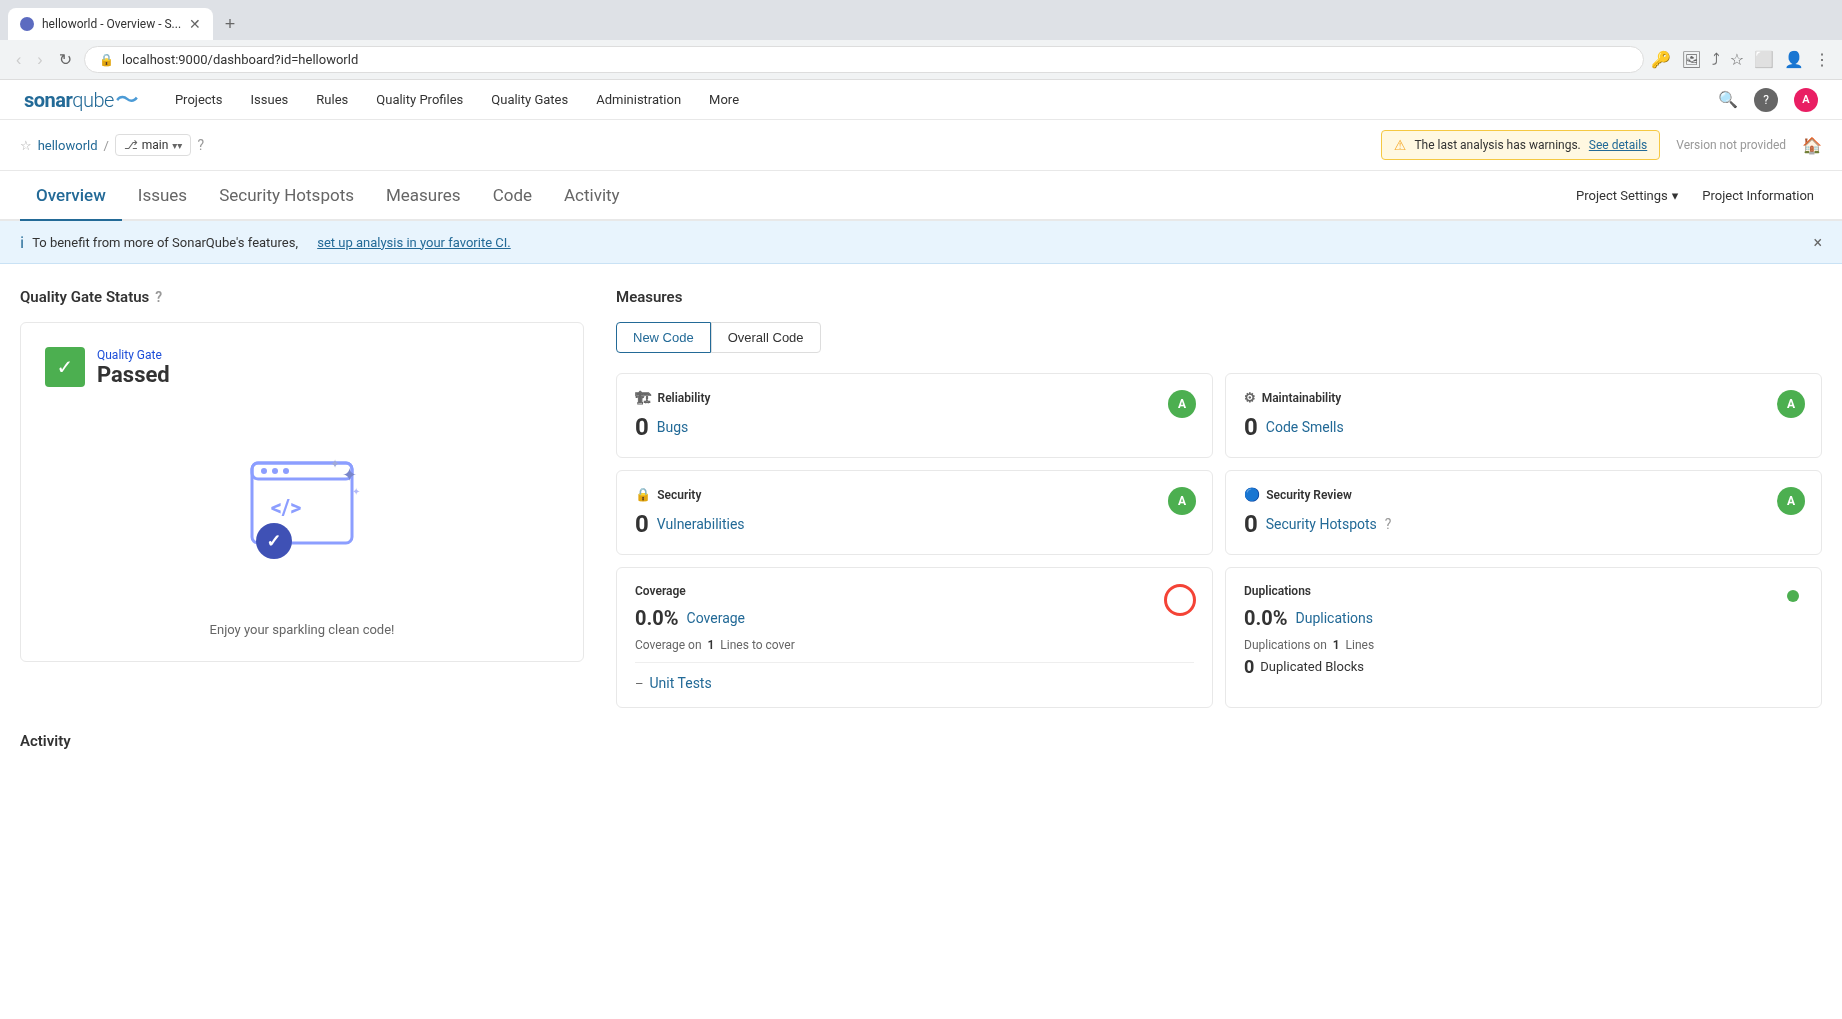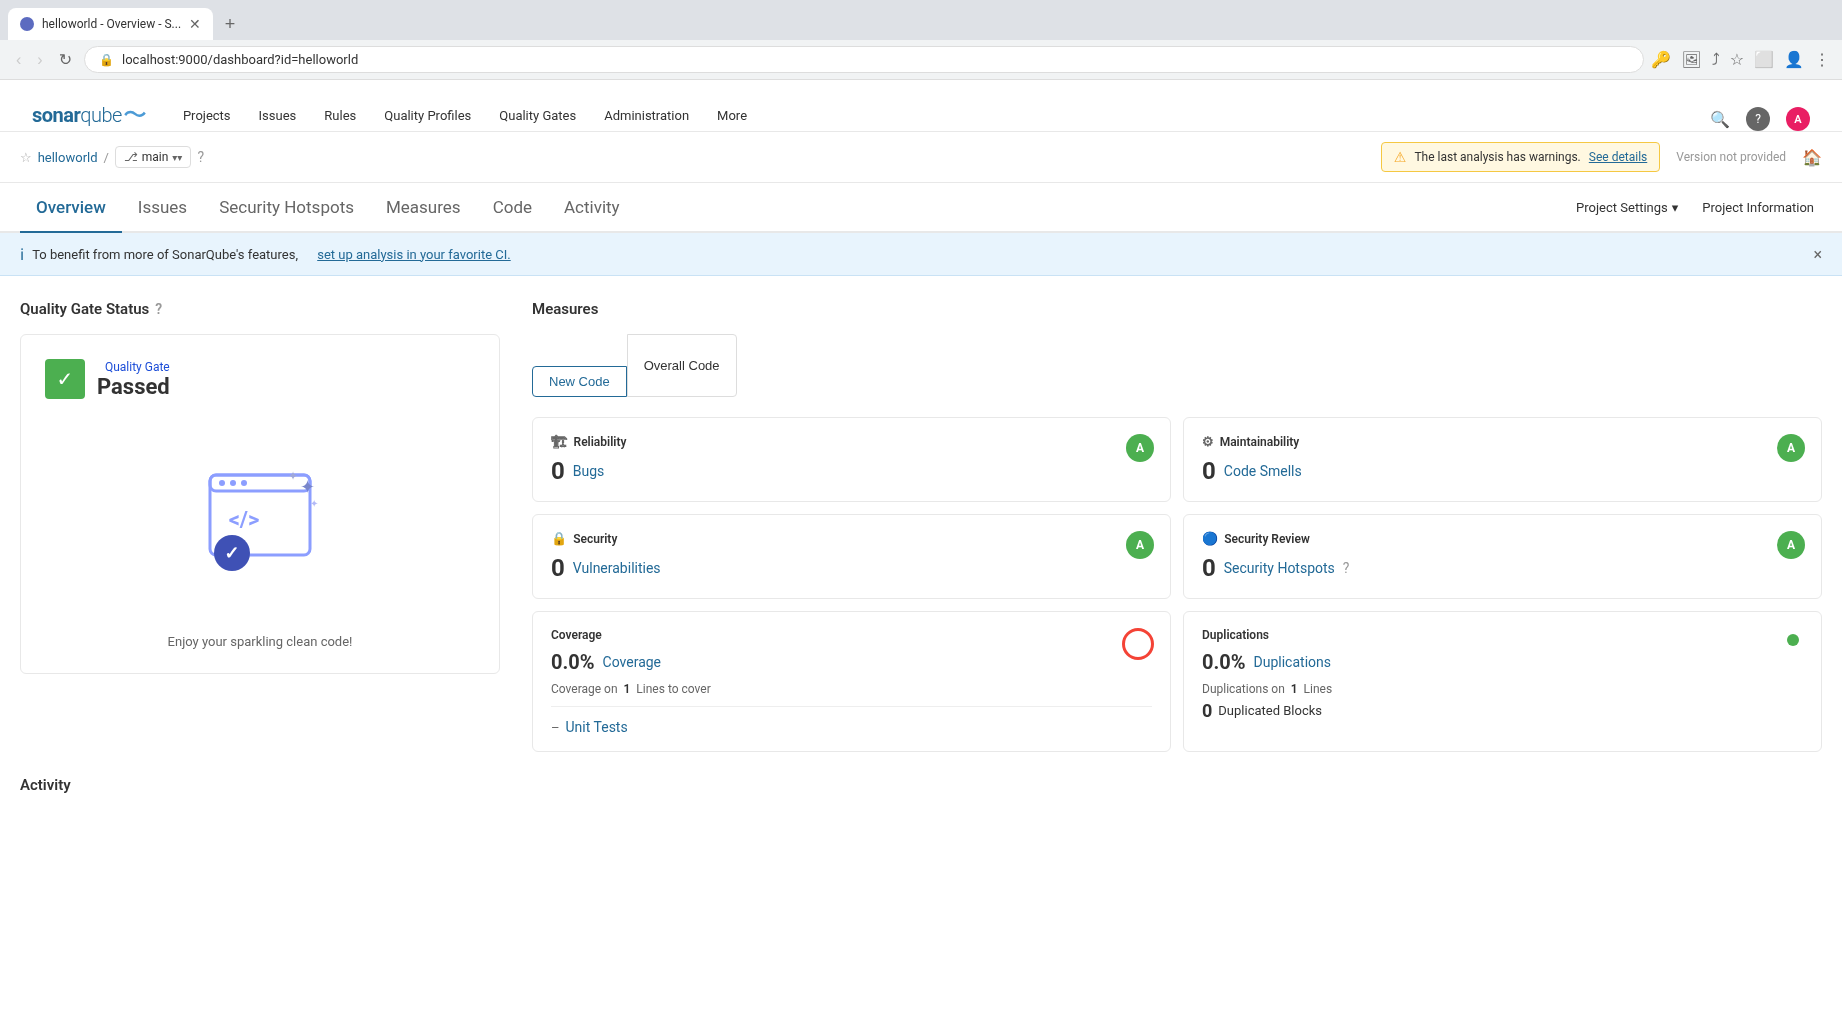--- a/index.html
+++ b/index.html
@@ -14,21 +14,21 @@
     .tab-close { color: #666; cursor: pointer; font-size: 14px; }
     .tab-new { background: none; border: none; font-size: 18px; color: #666; cursor: pointer; padding: 4px 8px; }
     .address-bar { display: flex; align-items: center; padding: 6px 12px; gap: 8px; background: #f1f3f4; }
     .nav-btn { background: none; border: none; cursor: pointer; color: #666; font-size: 16px; padding: 4px; }
     .nav-btn:disabled { color: #ccc; }
     .url-box { flex: 1; display: flex; align-items: center; background: #fff; border: 1px solid #ddd; border-radius: 20px; padding: 5px 14px; gap: 8px; font-size: 13px; color: #333; }
     .url-icon { color: #666; font-size: 12px; }
     .browser-actions { display: flex; align-items: center; gap: 10px; color: #666; font-size: 16px; }
 
     
-    .app-header { display: flex; align-items: flex-end; padding: 0 32px; height: 52px; border-bottom: 1px solid #e8e8e8; background: #fff; }
+    .app-header { display: flex; align-items: center; padding: 0 24px; height: 40px; border-bottom: 1px solid #e8e8e8; background: #fff; }
     .logo { display: flex; align-items: center; margin-right: 24px; }
     .logo-text { font-size: 20px; font-weight: 700; color: #236a97; letter-spacing: -0.5px; }
     .logo-wave { color: #4c9bd6; font-size: 24px; }
     .nav-links { display: flex; align-items: center; gap: 4px; flex: 1; }
     .nav-link { padding: 8px 12px; font-size: 13px; color: #333; cursor: pointer; border-radius: 4px; }
     .header-right { display: flex; align-items: center; gap: 16px; }
     .search-icon { color: #666; cursor: pointer; font-size: 16px; }
     .help-btn { width: 24px; height: 24px; border-radius: 50%; background: #666; color: #fff; display: flex; align-items: center; justify-content: center; font-size: 12px; cursor: pointer; }
     .user-btn { width: 24px; height: 24px; border-radius: 50%; background: #e91e63; color: #fff; display: flex; align-items: center; justify-content: center; font-size: 11px; font-weight: 600; cursor: pointer; }
 
@@ -60,38 +60,38 @@
     
     .info-banner { display: flex; align-items: center; padding: 10px 20px; background: #e8f4fd; border-bottom: 1px solid #c9e2f5; font-size: 13px; color: #333; gap: 8px; }
     .info-banner-icon { color: #236a97; font-size: 16px; }
     .info-banner-link { color: #236a97; text-decoration: underline; cursor: pointer; }
     .info-banner-close { margin-left: auto; color: #666; cursor: pointer; font-size: 16px; }
 
     
     .main-content { padding: 24px 20px; display: flex; gap: 32px; flex-wrap: wrap; }
 
     
-    .quality-gate-panel { width: 480px; text-align: right; }
+    .quality-gate-panel { width: 564px; }
     .section-title { font-size: 15px; font-weight: 600; color: #333; margin-bottom: 16px; display: flex; align-items: center; gap: 6px; }
     .question-icon { color: #999; font-size: 14px; cursor: pointer; }
     .qg-card { border: 1px solid #e8e8e8; border-radius: 6px; padding: 24px; display: flex; flex-direction: column; align-items: center; min-height: 340px; }
     .qg-status-row { display: flex; align-items: center; gap: 12px; margin-bottom: 24px; align-self: flex-start; }
     .qg-check-badge { width: 40px; height: 40px; background: #4caf50; border-radius: 4px; display: flex; align-items: center; justify-content: center; color: #fff; font-size: 20px; flex-shrink: 0; }
     .qg-label { font-size: 12px; color: #1d4ed8; }
     .qg-status-text { font-size: 22px; font-weight: 700; color: #333; }
     .qg-illustration { flex: 1; display: flex; align-items: center; justify-content: center; }
     .qg-message { font-size: 13px; color: #666; margin-top: 8px; }
 
     
     .measures-panel { flex: 1; min-width: 700px; }
     .measures-tabs { display: flex; gap: 0; margin-bottom: 20px; }
     .measures-tab { padding: 7px 16px; font-size: 13px; border: 1px solid #ddd; cursor: pointer; background: #fff; color: #333; }
     .measures-tab:first-child { border-radius: 4px 0 0 4px; }
     .measures-tab:last-child { border-radius: 0 4px 4px 0; }
-    .measures-tab.active { background: #fff; border-color: #236a97; color: #236a97; font-weight: 500; margin-top: 32px; }
+    .measures-tab.active { background: #fff; border-color: #236a97; color: #236a97; font-weight: 500; }
 
     .measures-grid { display: grid; grid-template-columns: 1fr 1fr; gap: 12px; }
     .measure-card { border: 1px solid #e8e8e8; border-radius: 6px; padding: 16px 18px; position: relative; }
     .measure-card-title { font-size: 12px; font-weight: 600; color: #333; margin-bottom: 8px; display: flex; align-items: center; gap: 6px; }
     .measure-icon { color: #666; font-size: 13px; }
     .measure-value-row { display: flex; align-items: center; gap: 8px; }
     .measure-value { font-size: 24px; font-weight: 700; color: #333; }
     .measure-label { font-size: 14px; color: #236a97; cursor: pointer; }
     .measure-badge { position: absolute; top: 16px; right: 16px; width: 28px; height: 28px; border-radius: 50%; background: #4caf50; color: #fff; display: flex; align-items: center; justify-content: center; font-size: 12px; font-weight: 700; }
     .measure-sub { font-size: 12px; color: #666; margin-top: 8px; }

